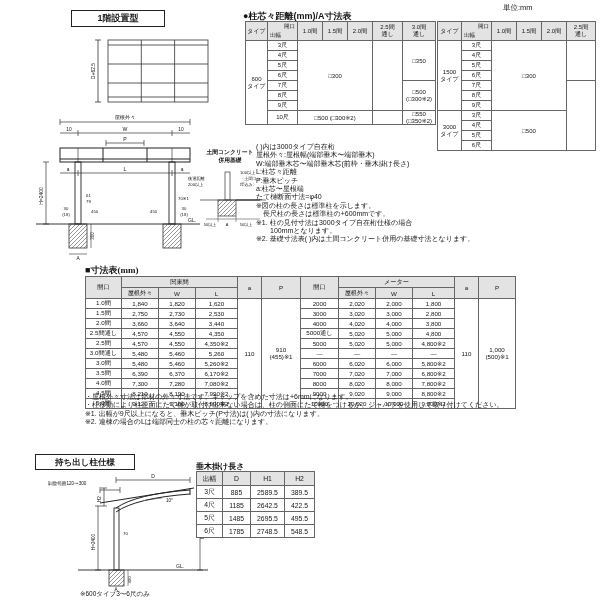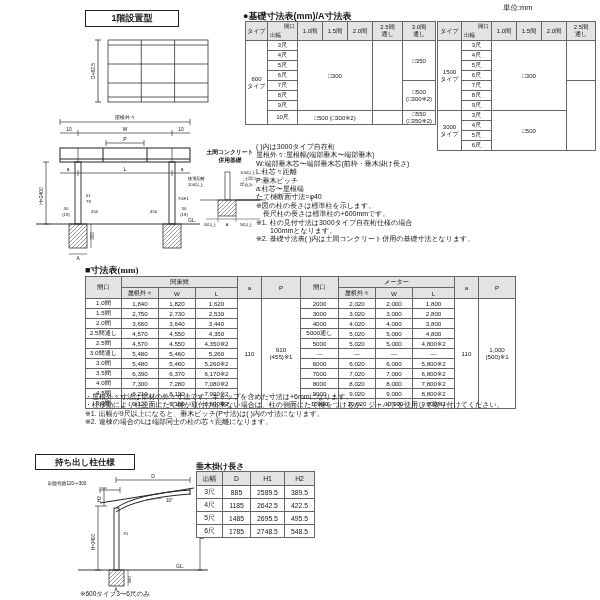--- a/index.html
+++ b/index.html
@@ -33,21 +33,21 @@
   #side-table th{height:13px;}
   #side-table td{height:12px;}
   .notes{font-size:7px;line-height:8.4px;}
   .notes div{white-space:pre;}
   svg text{fill:#161616;}
   .unit{font-size:7.5px;}
 </style>
 </head>
 <body>
 
-<div class="abs boxlabel" style="left:85px;top:10px;width:92px;height:15px;line-height:15px;font-size:9px;">1階設置型</div>
+<div class="abs boxlabel" style="left:71px;top:10px;width:92px;height:15px;line-height:15px;font-size:9px;">1階設置型</div>
 
 <svg class="abs" style="left:88px;top:33px;" width="125" height="76">
   <g stroke="#333" stroke-width="0.8" fill="none">
     <line x1="10" y1="7" x2="10" y2="69"></line>
     <line x1="7" y1="7" x2="13" y2="7"></line>
       <line x1="7" y1="69" x2="13" y2="69"></line>
     <rect x="20" y="7" width="100" height="62"></rect>
     <line x1="53.3" y1="7" x2="53.3" y2="69"></line>
       <line x1="86.6" y1="7" x2="86.6" y2="69"></line>
     <line x1="20" y1="12" x2="120" y2="12"></line>
@@ -142,21 +142,21 @@
   <text x="160" y="68" font-size="4.2">後退距離</text>
   <text x="160" y="74" font-size="4.2">200以上</text>
   <text x="212" y="62" font-size="4.2">100以上</text>
   <text x="212" y="68" font-size="4.2">〈土間コン</text>
   <text x="212" y="74" font-size="4.2">埋込み〉</text>
   <text x="182" y="114" font-size="4" text-anchor="middle">50以上</text>
   <text x="199" y="114" font-size="4" text-anchor="middle">A</text>
   <text x="218" y="114" font-size="4" text-anchor="middle">50以上</text>
 </svg>
 
-<div class="abs ttl" style="left:243px;top:10px;">●基礎寸法表(mm)/A寸法表</div>
+<div class="abs ttl" style="left:243px;top:10px;">●柱芯々距離(mm)/A寸法表</div>
 <div class="abs unit" style="left:503px;top:3px;">単位:mm</div>
 
 <table id="found-left-table" class="abs spec" style="left:245px;top:21px;width:190px;">
   <colgroup>
       <col style="width:22px">
       <col style="width:30px">
       <col style="width:25px">
       <col style="width:25px">
       <col style="width:25px">
       <col style="width:30px">

